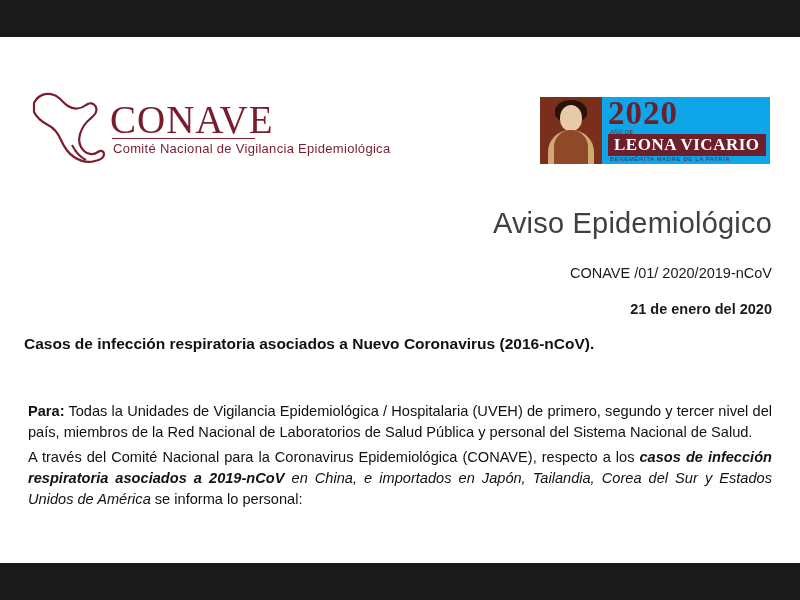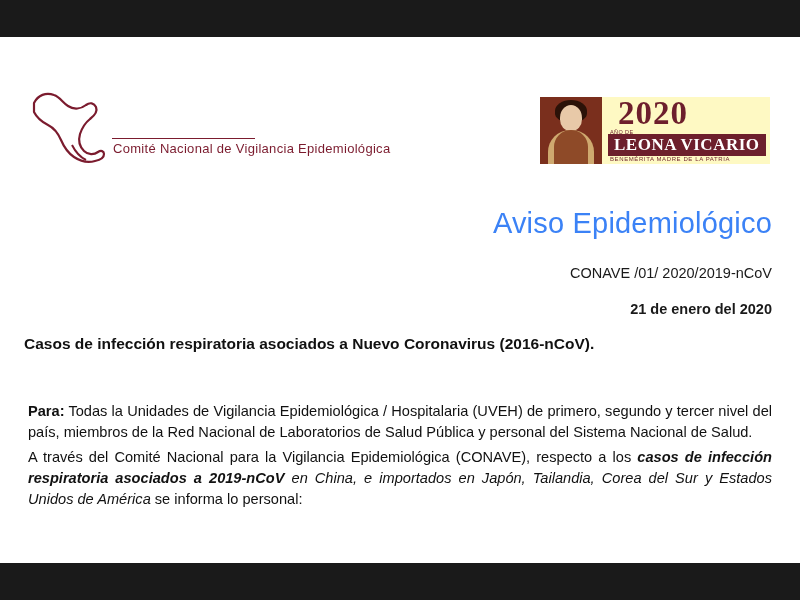--- a/index.html
+++ b/index.html
@@ -136,23 +136,23 @@
     position: absolute;
     left: 14px;
     top: 33px;
     width: 34px;
     height: 34px;
     border-radius: 18px 18px 0 0;
     background: #8e4a28;
   }
   .emblem-right {
     flex: 1;
-    background: #fef9c3;
-    position: relative;
-    padding-left: 16px;
+    background: #0ea5e9;
+    position: relative;
+    padding-left: 6px;
   }
   .emblem-year {
     font-family: "Liberation Serif", serif;
     font-weight: bold;
     font-size: 33px;
     line-height: 31px;
     color: #6d1f2c;
     letter-spacing: 1px;
     margin-top: 1px;
   }
@@ -187,21 +187,21 @@
     letter-spacing: 0.6px;
     white-space: nowrap;
   }
 
   
   .title {
     position: absolute;
     right: 28px;
     top: 170px;
     font-size: 29px;
-    color: #3b82f6;
+    color: #404040;
     text-align: right;
     letter-spacing: 0.2px;
   }
   .doc-code {
     position: absolute;
     right: 28px;
     top: 228px;
     font-size: 14.5px;
     color: #1a1a1a;
     text-align: right;
@@ -251,20 +251,21 @@
 
   <div class="band-top"></div>
 
   <div class="sheet">
 
     <div class="conave-logo">
       <svg class="conave-map" viewBox="0 0 80 95">
         <path d="M6 22 C10 14, 18 11, 26 14 C32 16, 35 22, 40 25 C46 29, 53 28, 58 24 C62 21, 66 22, 68 26 C70 31, 66 35, 62 38 C57 42, 54 47, 52 53 C50 60, 52 66, 56 70 C60 74, 66 74, 70 71 C73 69, 76 70, 76 73 C76 77, 72 79, 67 80 C60 82, 52 80, 46 76 C40 72, 36 66, 33 59 C30 52, 26 47, 20 44 C14 41, 9 37, 6 31 Z" fill="none" stroke="#7b1b2e" stroke-width="2.2" stroke-linejoin="round"></path>
         <path d="M44 64 C47 70, 52 76, 58 79" fill="none" stroke="#7b1b2e" stroke-width="2"></path>
       </svg>
+      <div class="conave-word">CONAVE</div>
       <div class="conave-rule"></div>
       <div class="conave-sub">Comité Nacional de Vigilancia Epidemiológica</div>
     </div>
 
     <div class="emblem">
       <div class="emblem-portrait">
         <div class="hair"></div>
         <div class="face"></div>
         <div class="body"></div>
         <div class="shawl"></div>
@@ -278,19 +279,19 @@
     </div>
 
     <div class="title">Aviso Epidemiológico</div>
     <div class="doc-code">CONAVE /01/ 2020/2019-nCoV</div>
     <div class="doc-date">21 de enero del 2020</div>
 
     <div class="subject">Casos de infección respiratoria asociados a Nuevo Coronavirus (2016-nCoV).</div>
 
     <div class="para">
       <p><b>Para:</b><span> Todas la Unidades de Vigilancia Epidemiológica / Hospitalaria (UVEH) de primero, segundo y tercer nivel del país, miembros de la Red Nacional de Laboratorios de Salud Pública y personal del Sistema Nacional de Salud.</span></p>
-      <p class="second"><span>A través del Comité Nacional para la Vigilancia Epidemiológica (CONAVE), respecto a los </span><span class="bi">casos de infección respiratoria asociados a 2019-nCoV</span><span class="it"> en China, e </span><span class="it">importados en Japón, Tailandia, Corea del Sur y Estados Unidos de América</span><span> se informa lo personal:</span></p>
+      <p class="second"><span>A través del Comité Nacional para la Coronavirus Epidemiológica (CONAVE), respecto a los </span><span class="bi">casos de infección respiratoria asociados a 2019-nCoV</span><span class="it"> en China, e </span><span class="it">importados en Japón, Tailandia, Corea del Sur y Estados Unidos de América</span><span> se informa lo personal:</span></p>
     </div>
 
   </div>
 
   <div class="band-bottom"></div>
 </div>
 
 </body></html>

